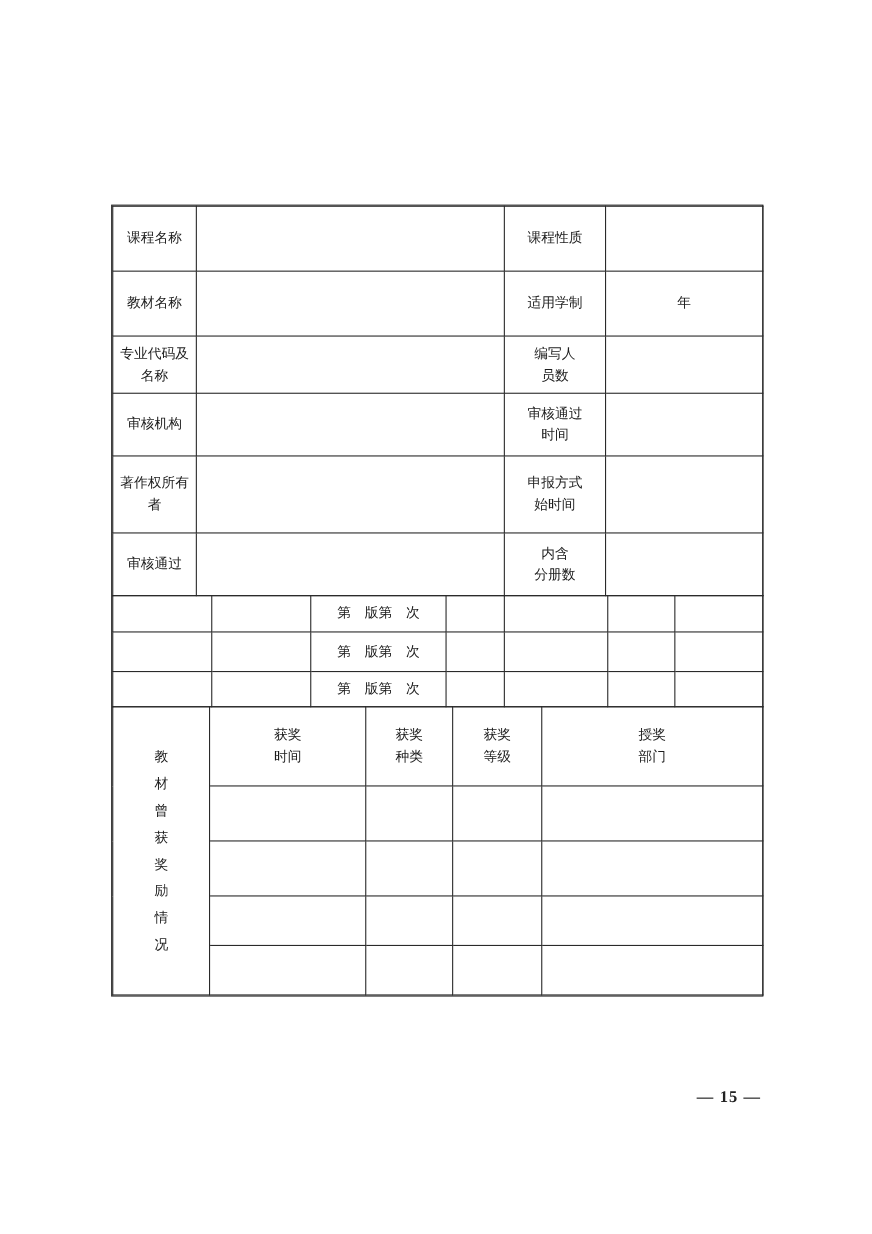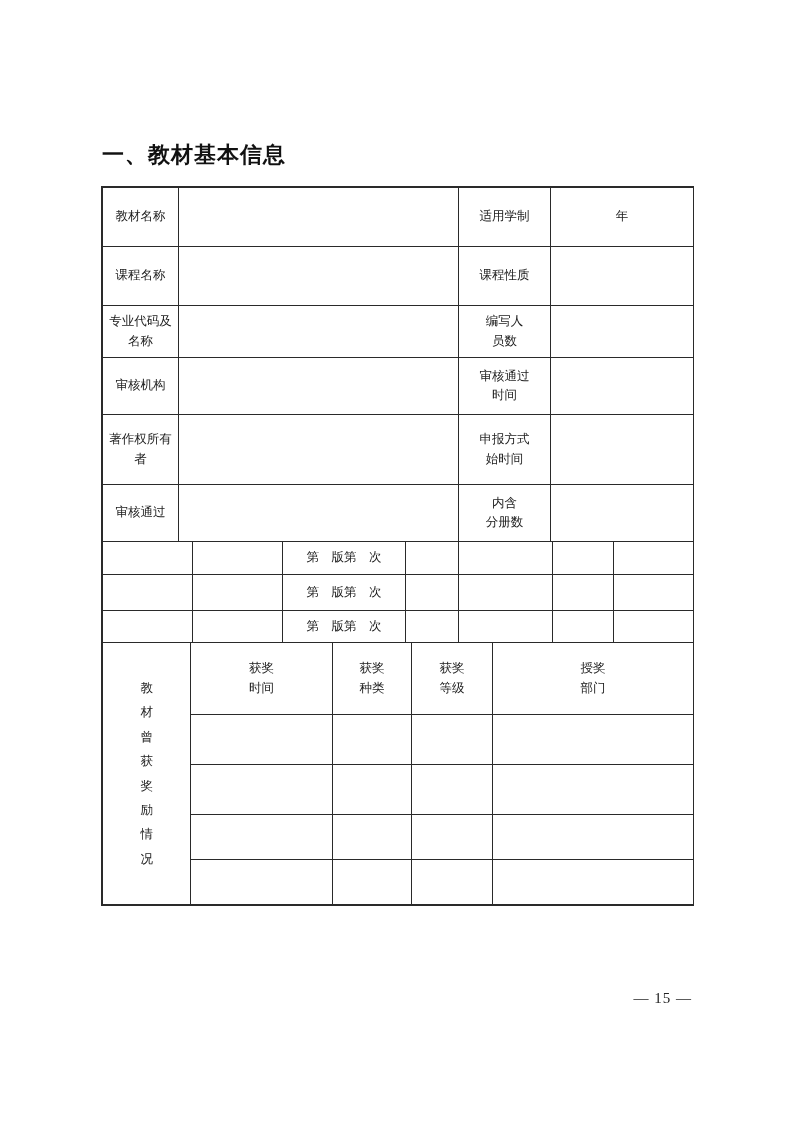--- a/index.html
+++ b/index.html
@@ -25,51 +25,50 @@
     font-size:12.5px; font-weight:normal;
     white-space:pre-line; line-height:1.55;
     overflow:hidden;
   }
   .vlabel div {
     width:1.05em; margin:0 auto;
     word-break:break-all; line-height:1.95; font-size:12.5px;text-align:right;
   }
   .pagenum {
     position:absolute; left:0; top:990px; width:692px;
-    text-align:right; font-size:15px; color:#222; letter-spacing:1px;
+    text-align:right; font-size:15px; color:#222; letter-spacing:1px;font-weight:bold;
   }
 </style>
 </head>
 <body>
 
 <div class="page">
 
-  <div class="heading">一、教材基本信息</div>
 
   <div class="form">
 
     <table>
       <colgroup>
           <col style="width:76px">
           <col style="width:280px">
           <col style="width:92px">
           <col style="width:143px">
         </colgroup>
       <tbody>
           <tr style="height:59px">
+        <td>课程名称</td>
+        <td></td>
+        <td>课程性质</td>
+        <td></td>
+      </tr>
+      <tr style="height:59px">
         <td>教材名称</td>
         <td></td>
         <td>适用学制</td>
         <td>年</td>
-      </tr>
-      <tr style="height:59px">
-        <td>课程名称</td>
-        <td></td>
-        <td>课程性质</td>
-        <td></td>
       </tr>
       <tr style="height:52px">
         <td>专业代码及
 名称</td>
         <td></td>
         <td>编写人
 员数</td>
         <td></td>
       </tr>
       <tr style="height:57px">

